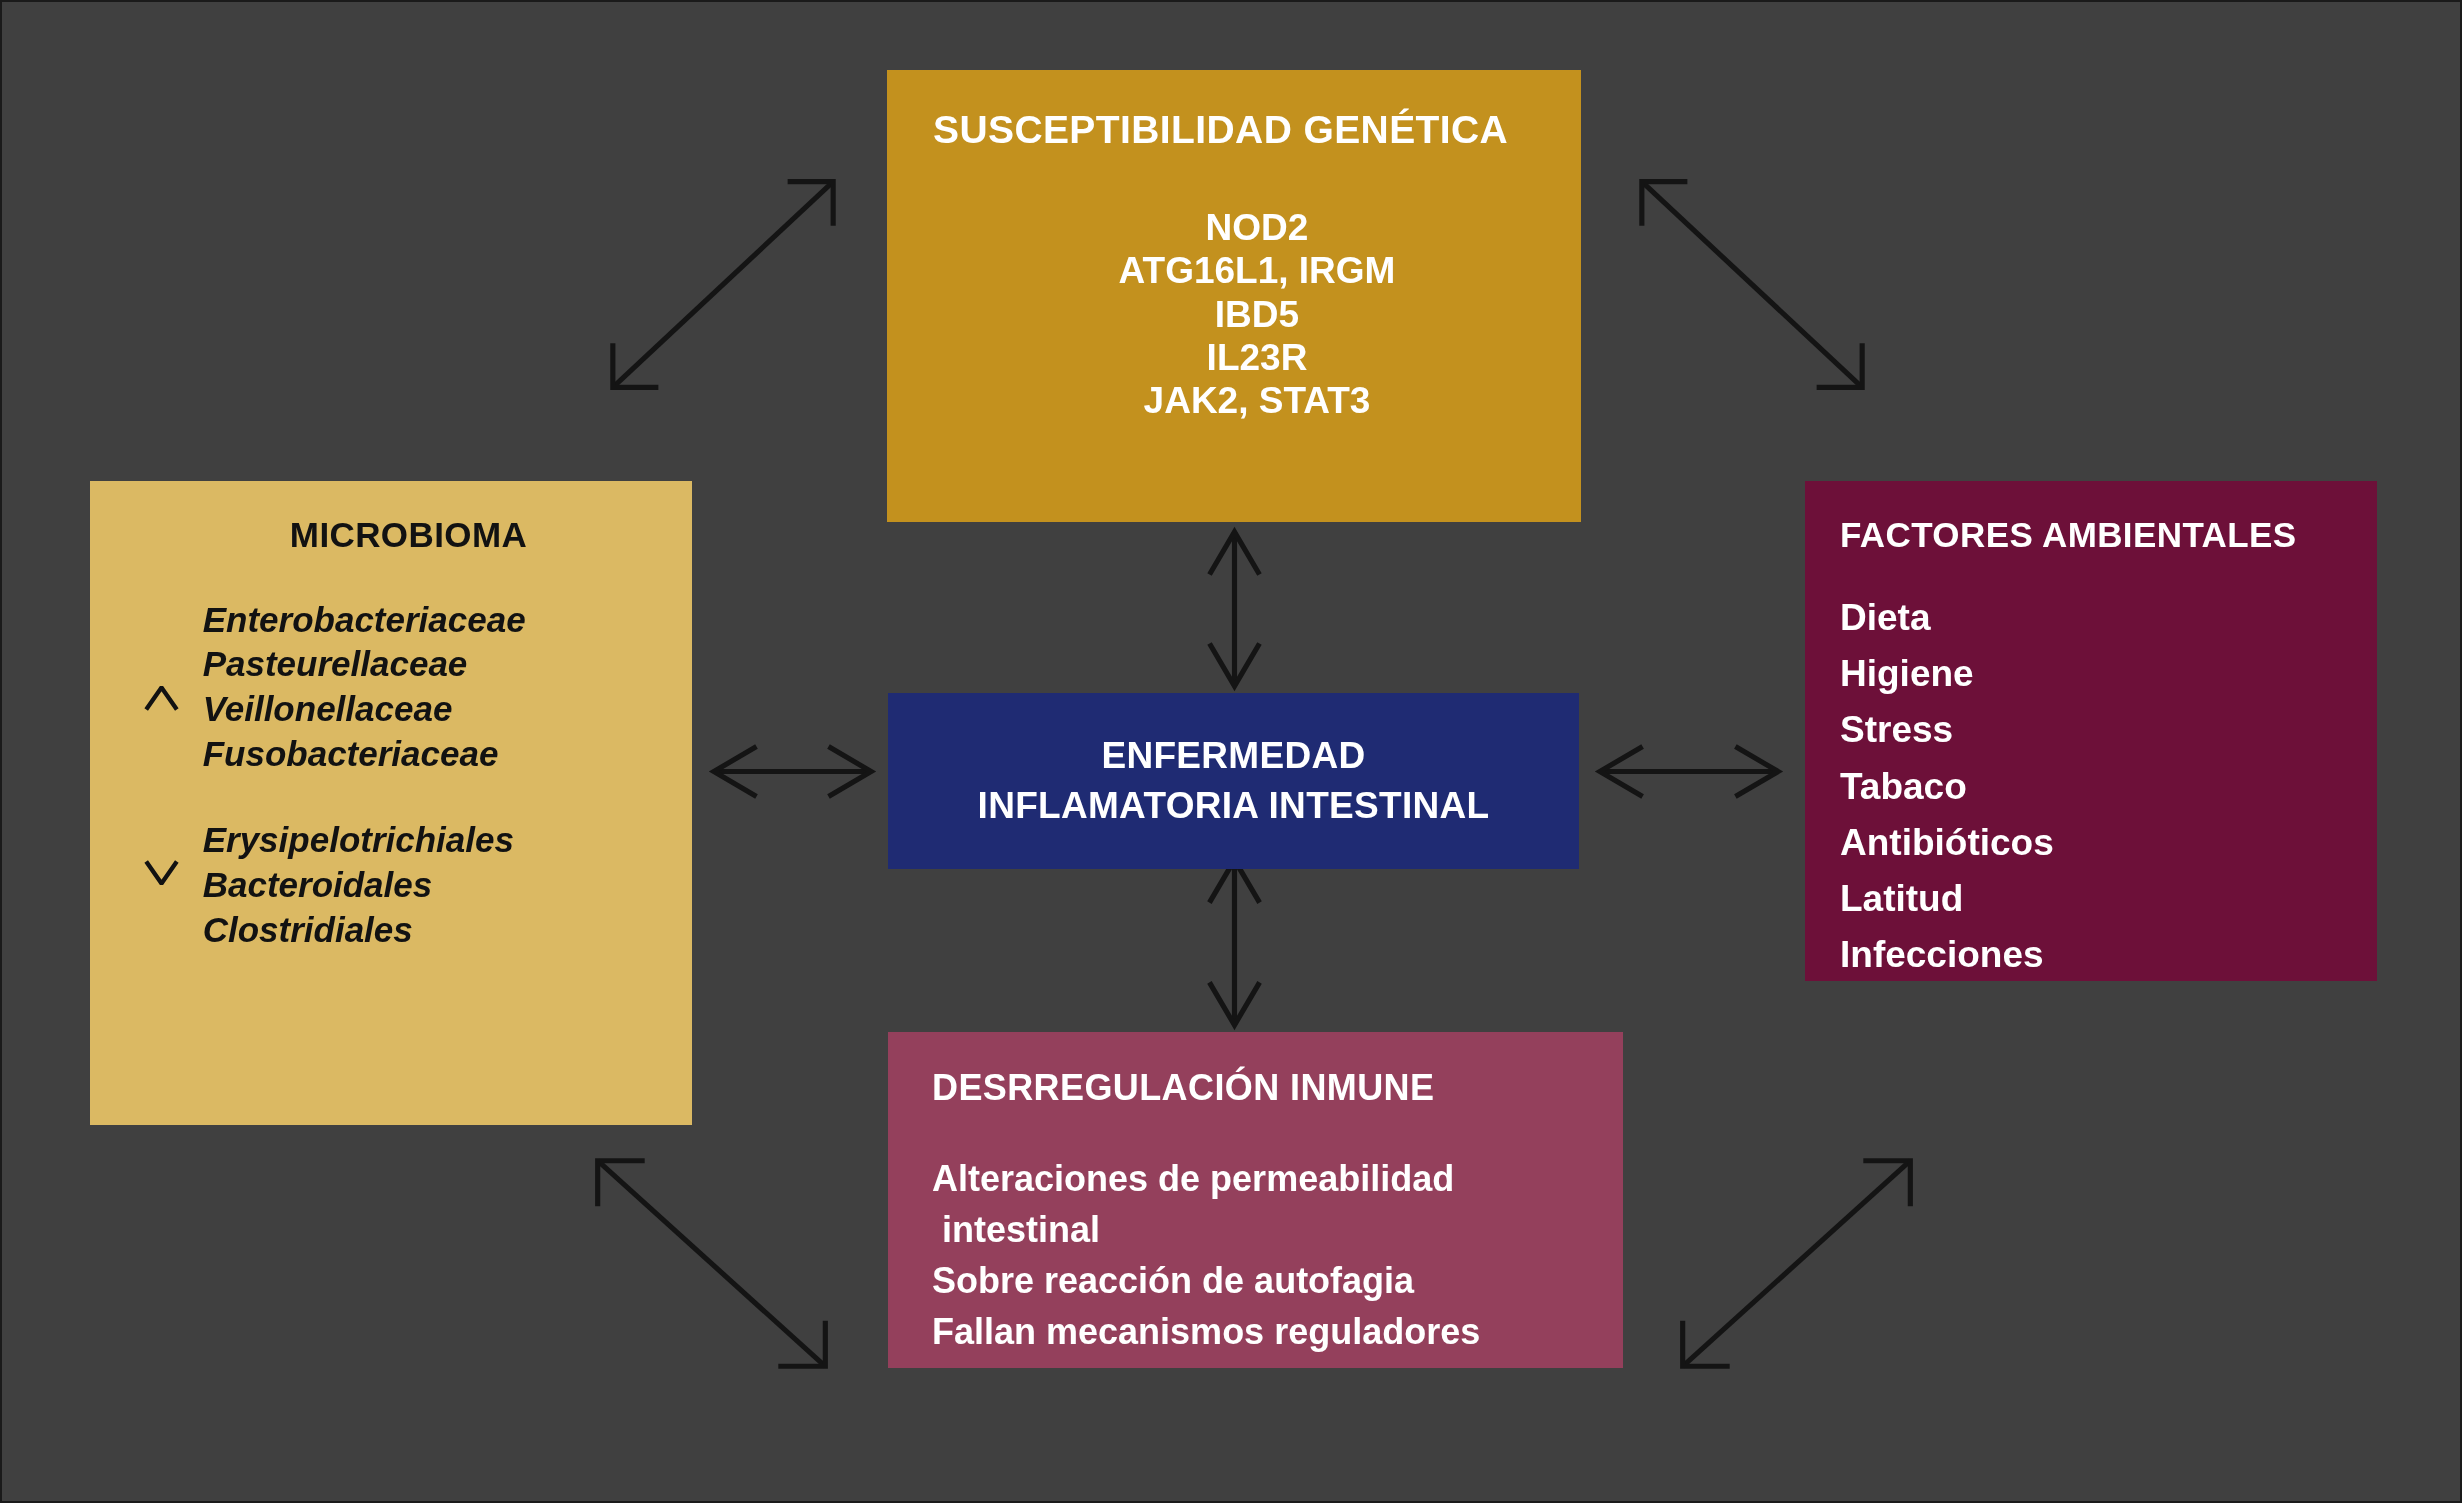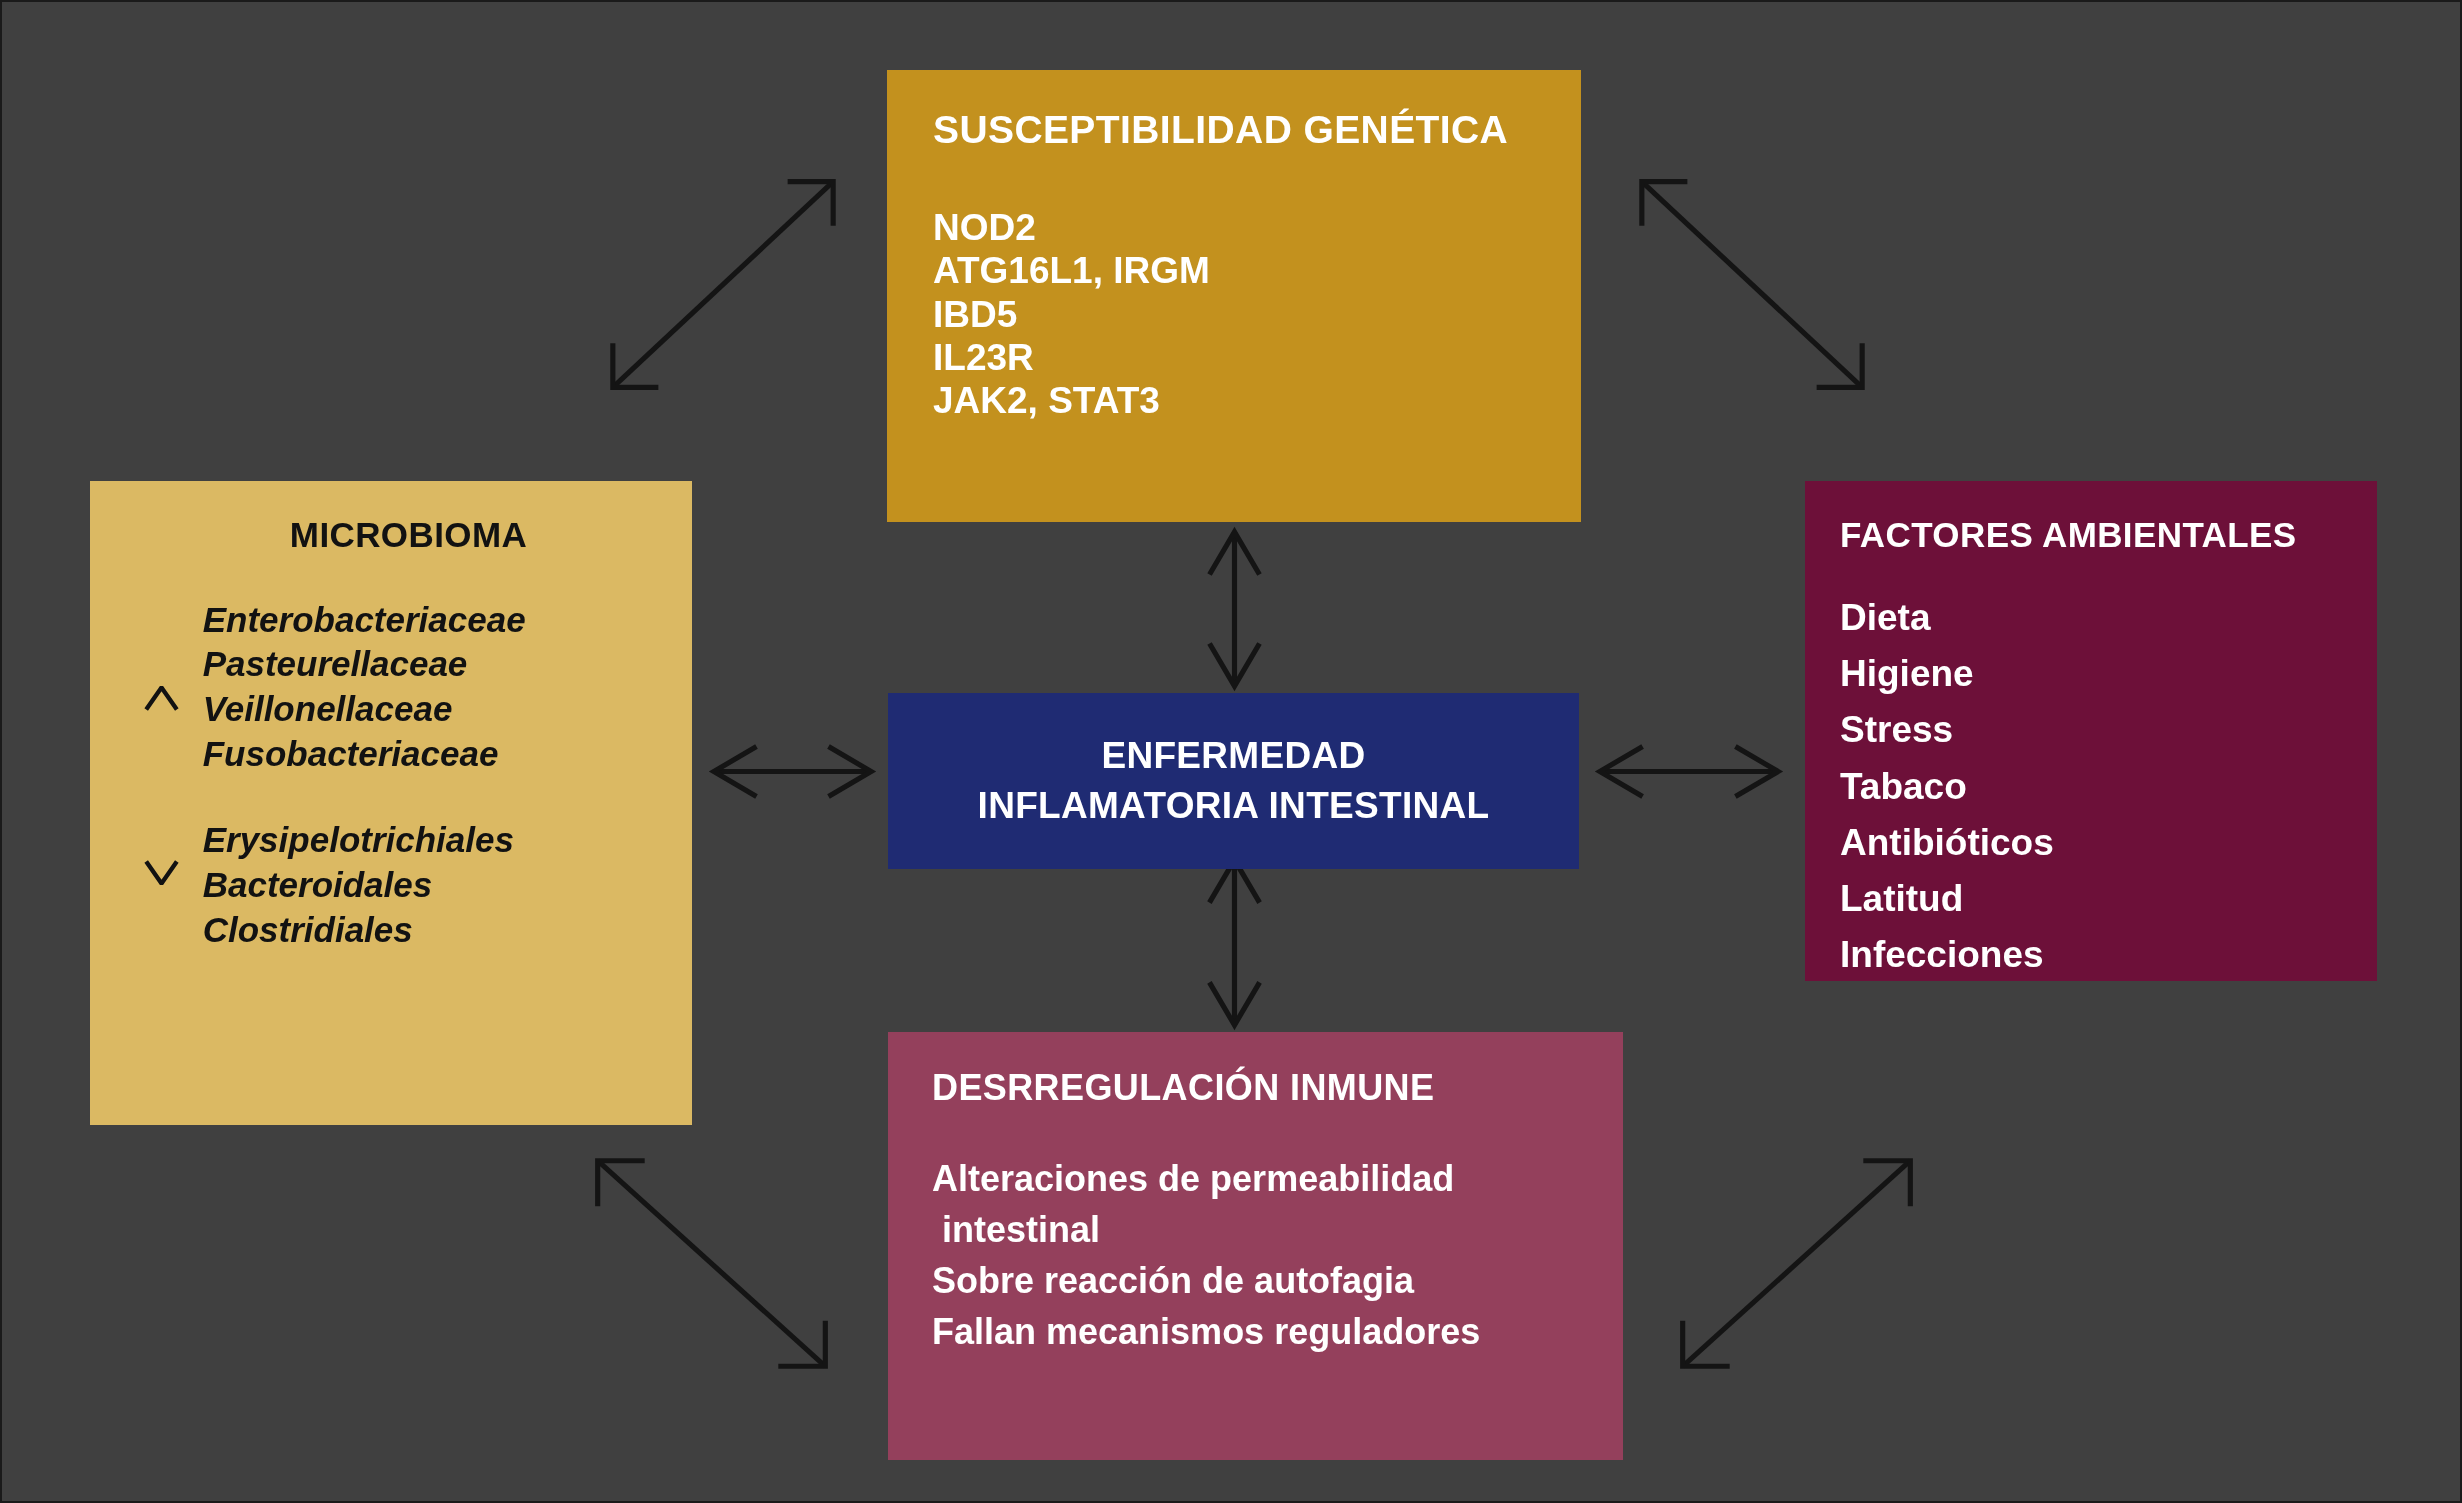--- a/index.html
+++ b/index.html
@@ -44,20 +44,21 @@
     background: #C3911E;
     color: #ffffff;
     padding: 38px 0 0 46px;
   }
   #box-genetic .box-title { font-size: 39px; }
   #box-genetic .box-list {
     margin-top: 54px;
     font-size: 37px;
     font-weight: bold;
     line-height: 1.17;
+    text-align: center;
   }
 
   
   #box-microbiome {
     left: 88px; top: 479px;
     width: 602px; height: 644px;
     background: #DBB963;
     color: #121212;
     padding: 34px 0 0 35px;
   }
@@ -125,21 +126,21 @@
   #box-environment .box-list {
     margin-top: 35px;
     font-size: 37px;
     font-weight: bold;
     line-height: 1.52;
   }
 
   
   #box-immune {
     left: 886px; top: 1030px;
-    width: 735px; height: 428px;
+    width: 735px; height: 336px;
     background: #94405C;
     color: #ffffff;
     padding: 35px 0 0 44px;
   }
   #box-immune .box-title { font-size: 36px; }
   #box-immune .box-list {
     margin-top: 44px;
     font-size: 36px;
     font-weight: bold;
     line-height: 1.42;

